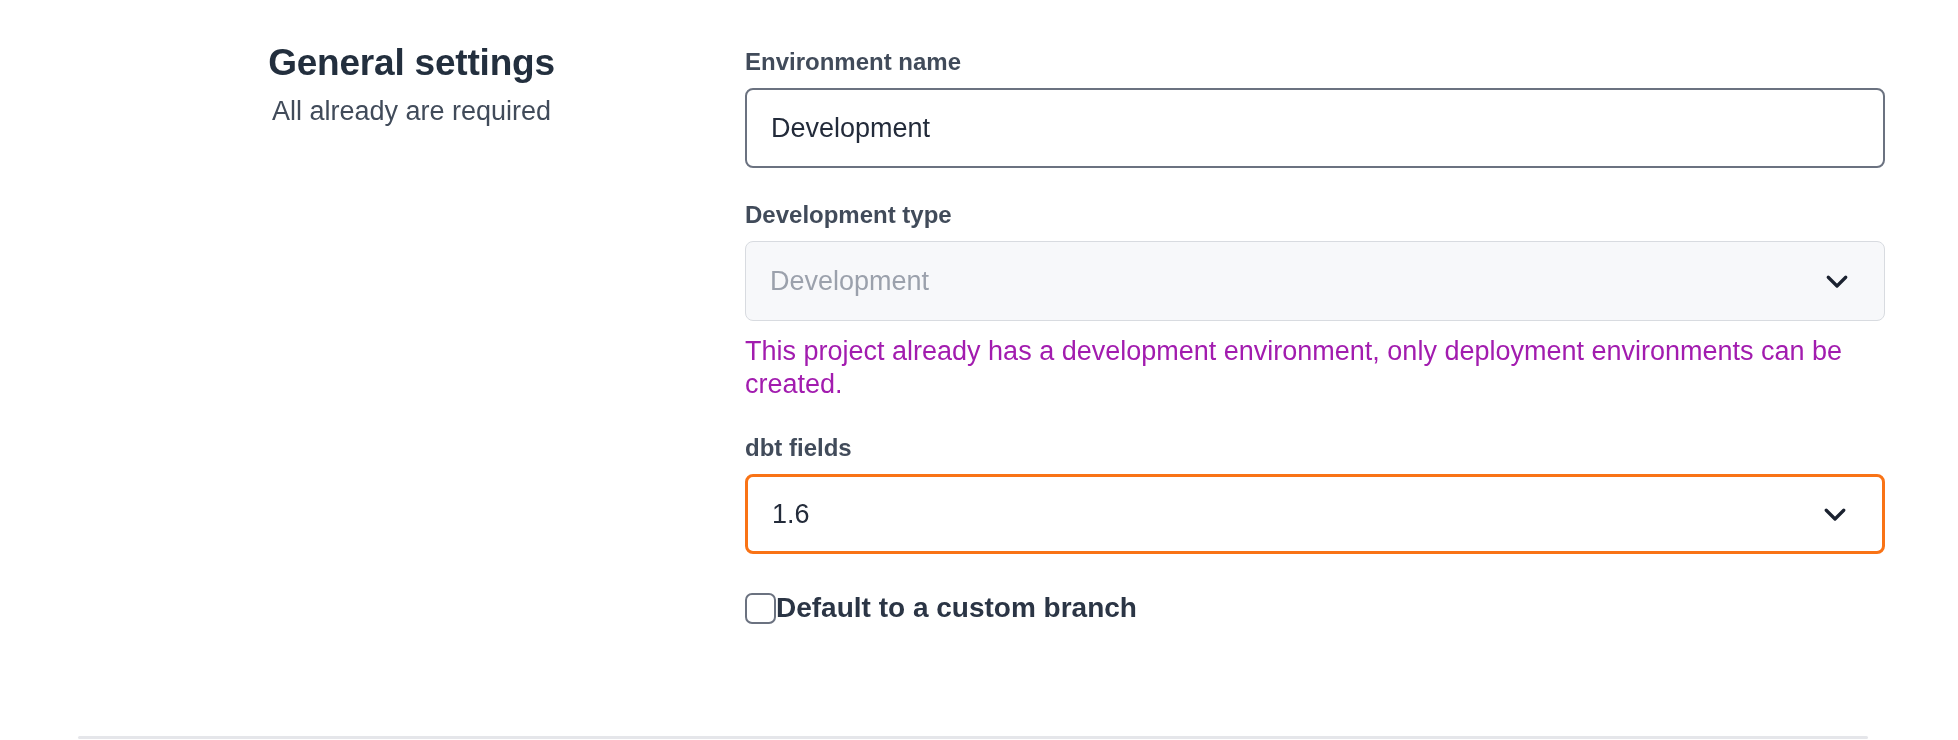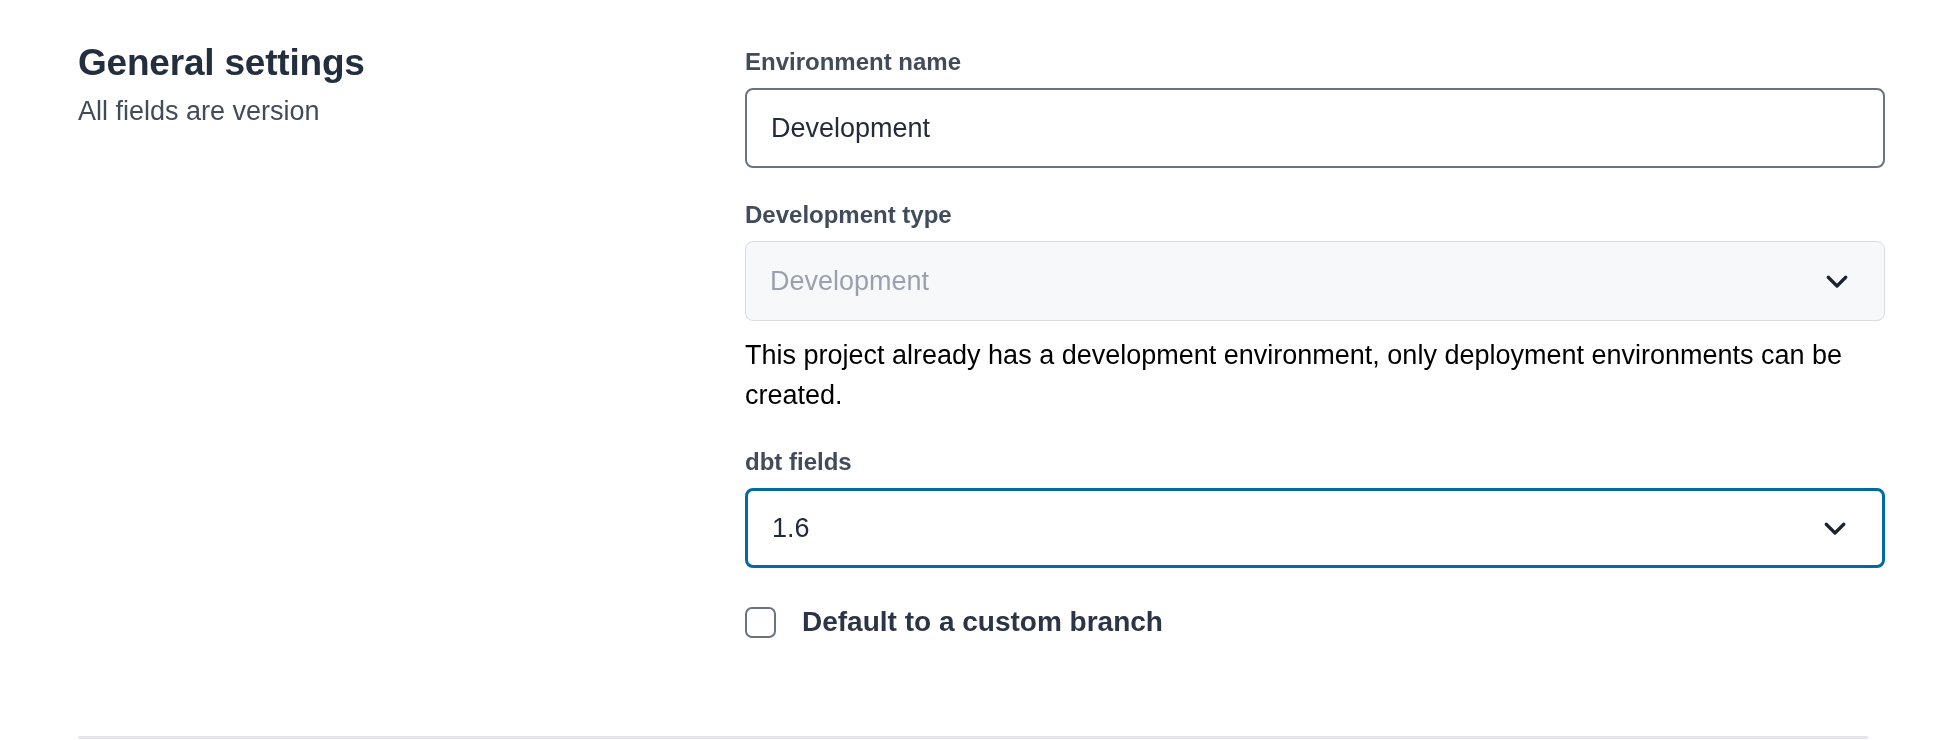--- a/index.html
+++ b/index.html
@@ -9,21 +9,21 @@
     font-family: "Liberation Sans", sans-serif;
     overflow: hidden;
   }
   .page {
     position: relative;
     width: 1958px; height: 740px;
     padding: 40px 0 0 78px;
     display: flex;
   }
   
-  .left-col { width: 667px; flex: 0 0 667px; }
+  .left-col { width: 667px; flex: 0 0 667px; text-align: center; }
   .page-title {
     font-size: 37px;
     font-weight: 700;
     color: #232f3e;
     letter-spacing: -0.2px;
     margin-top: 2px;
   }
   .page-subtitle {
     margin-top: 12px;
     font-size: 27px;
@@ -65,53 +65,52 @@
     cursor: pointer;
   }
   .select-box.disabled {
     background: #f7f8fa;
     border: 1px solid #d8dbe0;
     color: #9ba1ac;
     cursor: default;
   }
   .select-box.focused {
     background: #ffffff;
-    border: 3px solid #0369a1;
+    border: 3px solid #f97316;
     color: #232b3a;
   }
   .chevron {
     position: absolute;
     right: 30px;
     top: 50%;
     transform: translateY(-50%);
     width: 34px; height: 34px;
     display: flex; align-items: center; justify-content: center;
   }
   .help-text {
     margin-top: 14px;
     font-size: 27px;
-    line-height: 40px;
-    color: #000000;
+    line-height: 33px;
+    color: #a21caf;
     max-width: 1120px;
   }
   .checkbox-row {
     margin-top: 38px;
     display: flex;
     align-items: center;
   }
   .checkbox {
     width: 31px; height: 31px;
     border: 2px solid #6b7280;
     border-radius: 7px;
     background: #ffffff;
     flex: 0 0 31px;
     cursor: pointer;
   }
   .checkbox-label {
-    margin-left: 26px;
     font-size: 28px;
     font-weight: 700;
     color: #2b3545;
     cursor: pointer;
   }
   .bottom-divider {
     position: absolute;
     left: 78px;
     bottom: 1px;
     width: 1790px;
@@ -120,21 +119,21 @@
     border-radius: 2px;
   }
 </style>
 </head>
 <body>
 
 <div class="page">
 
   <div class="left-col">
     <div class="page-title">General settings</div>
-    <div class="page-subtitle">All fields are version</div>
+    <div class="page-subtitle">All already are required</div>
   </div>
 
   <div class="form-col">
 
     <div class="field-group">
       <label class="field-label">Environment name</label>
       <input class="text-input" type="text" value="Development" style="">
     </div>
 
     <div class="field-group">

